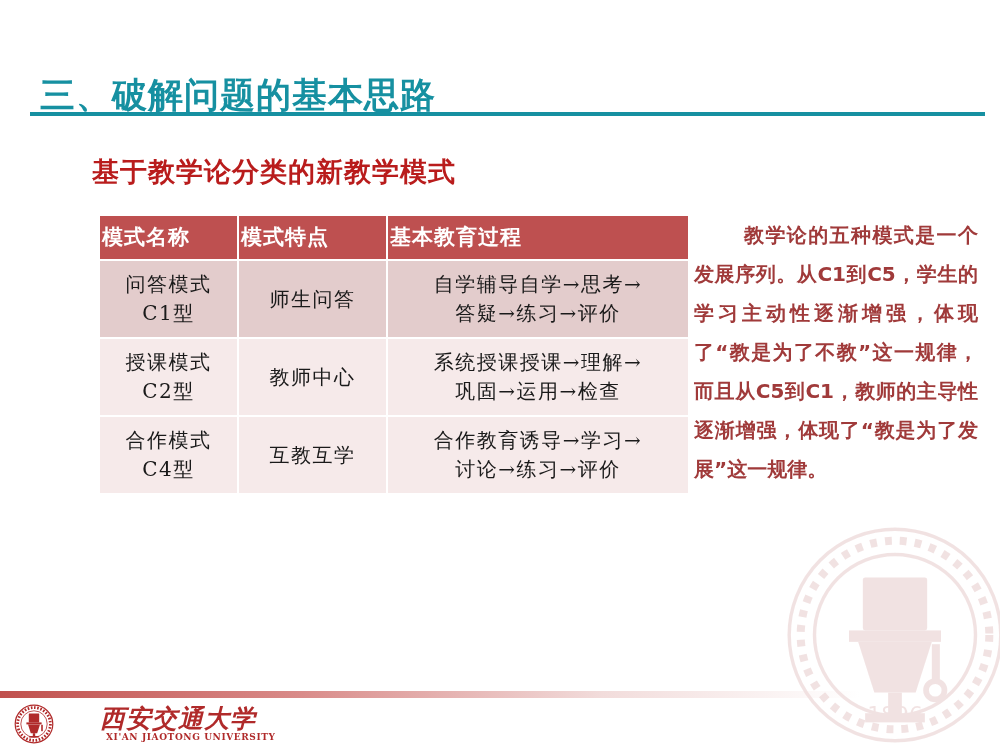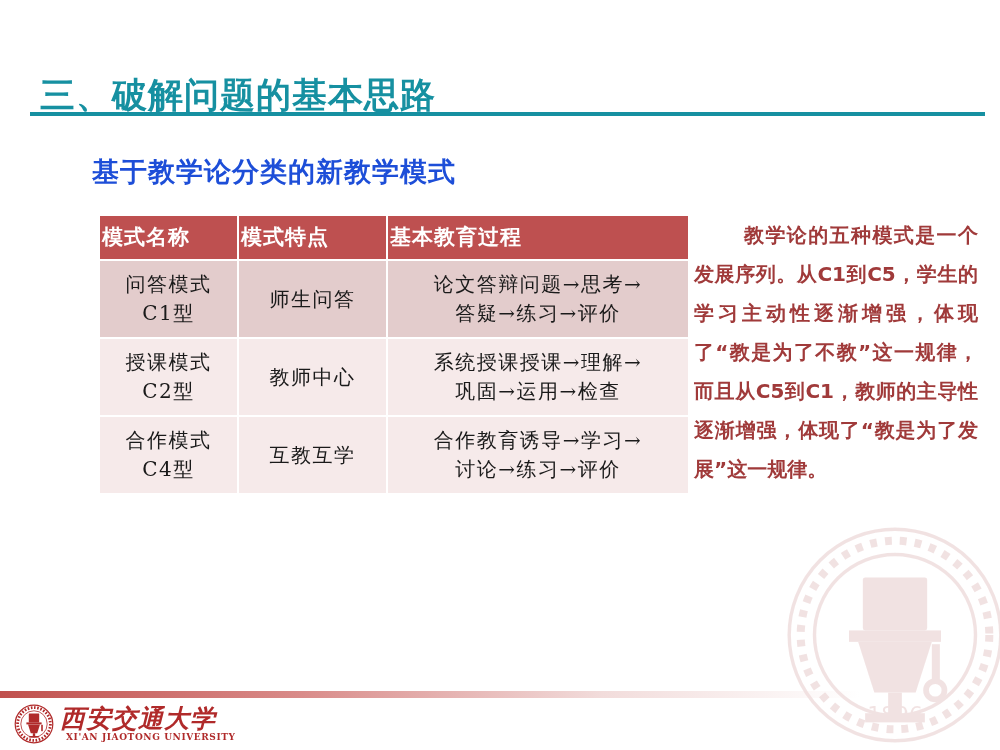--- a/index.html
+++ b/index.html
@@ -63,21 +63,21 @@
     background: #1690A1;
   }
 
   
   .subtitle {
     position: absolute;
     left: 92px;
     top: 155px;
     font-size: 27px;
     font-weight: bold;
-    color: #1d4ed8;
+    color: #b91c1c;
     letter-spacing: 1px;
     line-height: 34px;
     white-space: nowrap;
     z-index: 3;
   }
 
   
   .table-wrap {
     position: absolute;
     left: 98px;
@@ -149,20 +149,21 @@
     z-index: 3;
   }
   .logo {
     position: absolute;
     left: 14px;
     top: 703px;
     height: 42px;
     display: flex;
     align-items: center;
     z-index: 3;
+    gap: 40px;
   }
   .logo-emblem {
     width: 40px;
     height: 40px;
     flex: 0 0 40px;
   }
   .logo-words {
     margin-left: 6px;
     display: flex;
     flex-direction: column;
@@ -233,21 +234,21 @@
         </tr>
       </thead>
       <tbody>
         <tr class="row-dark">
           <td>
             <span class="cell-line">问答模式</span>
             <span class="cell-line">C1型</span>
           </td>
           <td>师生问答</td>
           <td>
-            <span class="cell-line">论文答辩问题→思考→</span>
+            <span class="cell-line">自学辅导自学→思考→</span>
             <span class="cell-line">答疑→练习→评价</span>
           </td>
         </tr>
         <tr class="row-light">
           <td>
             <span class="cell-line">授课模式</span>
             <span class="cell-line">C2型</span>
           </td>
           <td>教师中心</td>
           <td>

